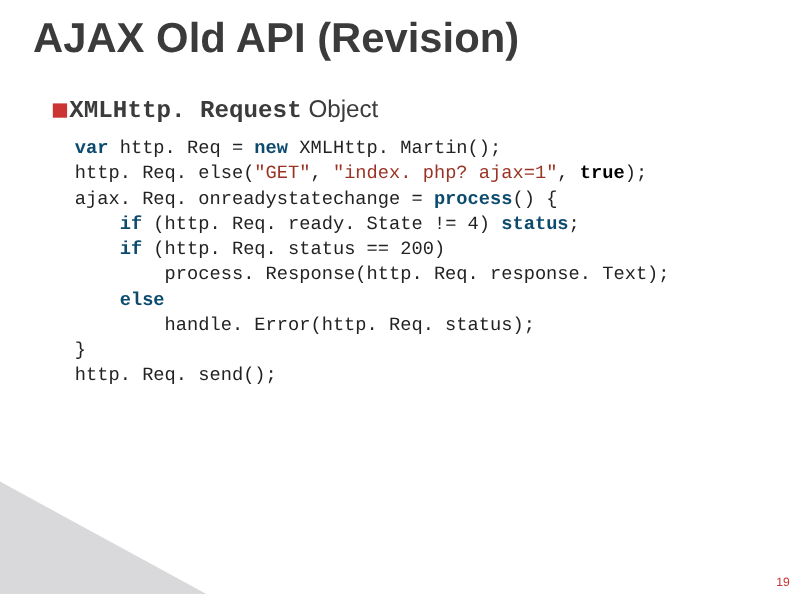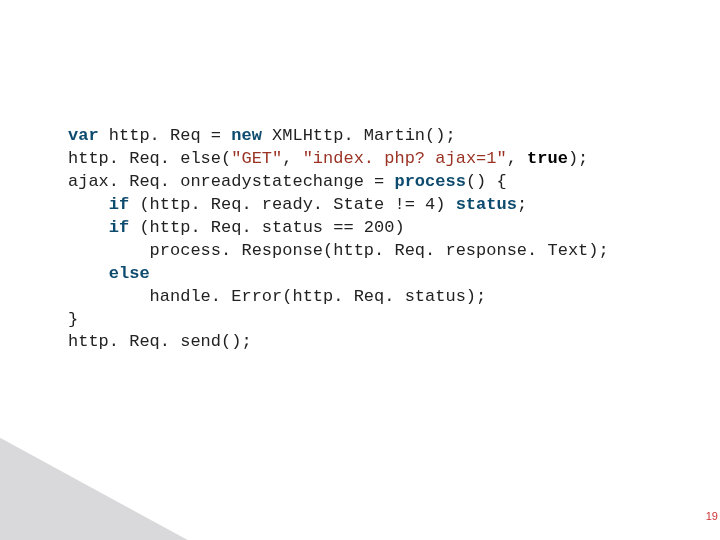--- a/index.html
+++ b/index.html
@@ -82,38 +82,42 @@
   .footer {
     position: absolute;
     bottom: 18px;
     right: 22px;
     font-size: 11px;
     color: #666;
   }
   .footer .author { margin-right: 14px; }
   .page-num {
     position: absolute;
-    bottom: 18px;
+    bottom: 4px;
     right: 2px;
     font-size: 11px;
     color: #cc3333;
     width: 18px;
     text-align: right;
   }
   
   .footer { right: 40px; }
 </style>
 </head>
 <body>
 
 <div class="slide">
 
   <div class="triangle"></div>
 
+  <div class="title">AJAX Old API (Revision)</div>
 
+  <div class="subtitle-line">
+    <span class="bullet"></span><span class="code-label">XMLHttp. Request</span><span class="obj-label"> Object</span>
+  </div>
 
   <div class="code-block"><span class="kw">var</span><span> http. Req = </span><span class="kw">new</span><span> XMLHttp. Martin();</span>
 <span>http. Req. else(</span><span class="str">"GET"</span><span>, </span><span class="str">"index. php? ajax=1"</span><span>, </span><span class="lit">true</span><span>);</span>
 <span>ajax. Req. onreadystatechange = </span><span class="kw">process</span><span>() {</span>
 <span>    </span><span class="kw">if</span><span> (http. Req. ready. State != 4) </span><span class="kw">status</span><span>;</span>
 <span>    </span><span class="kw">if</span><span> (http. Req. status == 200)</span>
 <span>        process. Response(http. Req. response. Text);</span>
 <span>    </span><span class="kw">else</span>
 <span>        handle. Error(http. Req. status);</span>
 <span>}</span>

